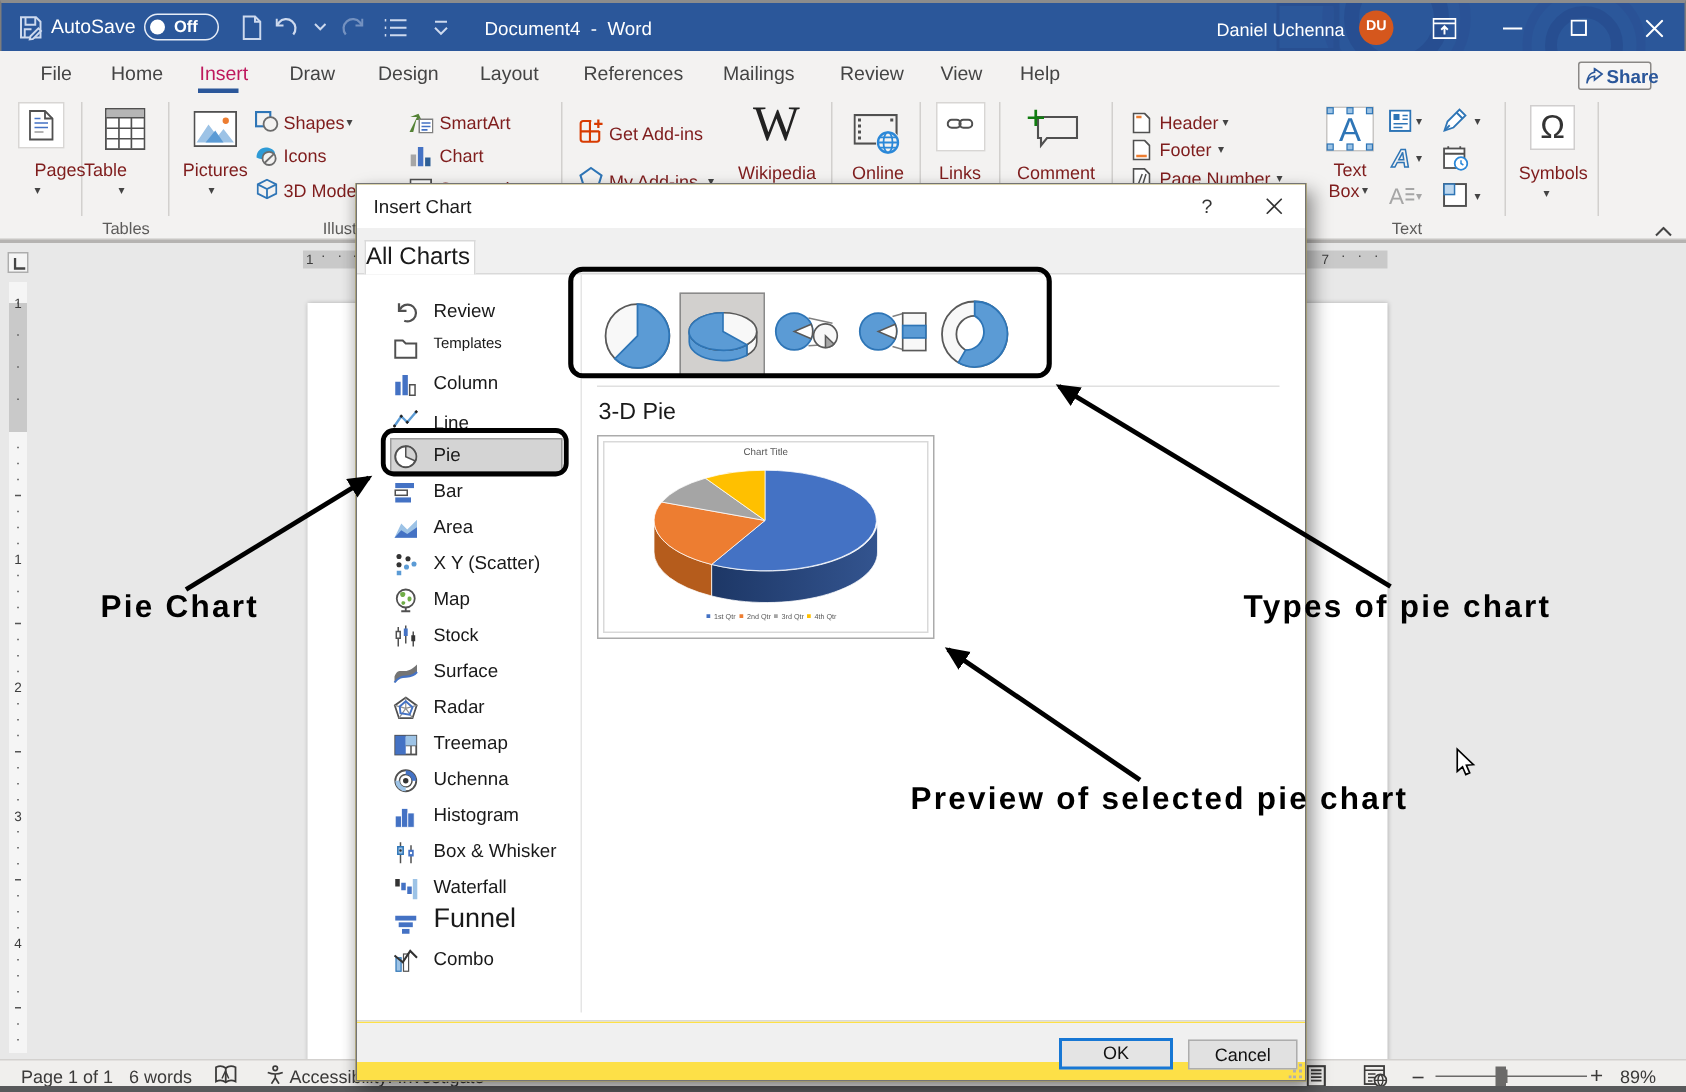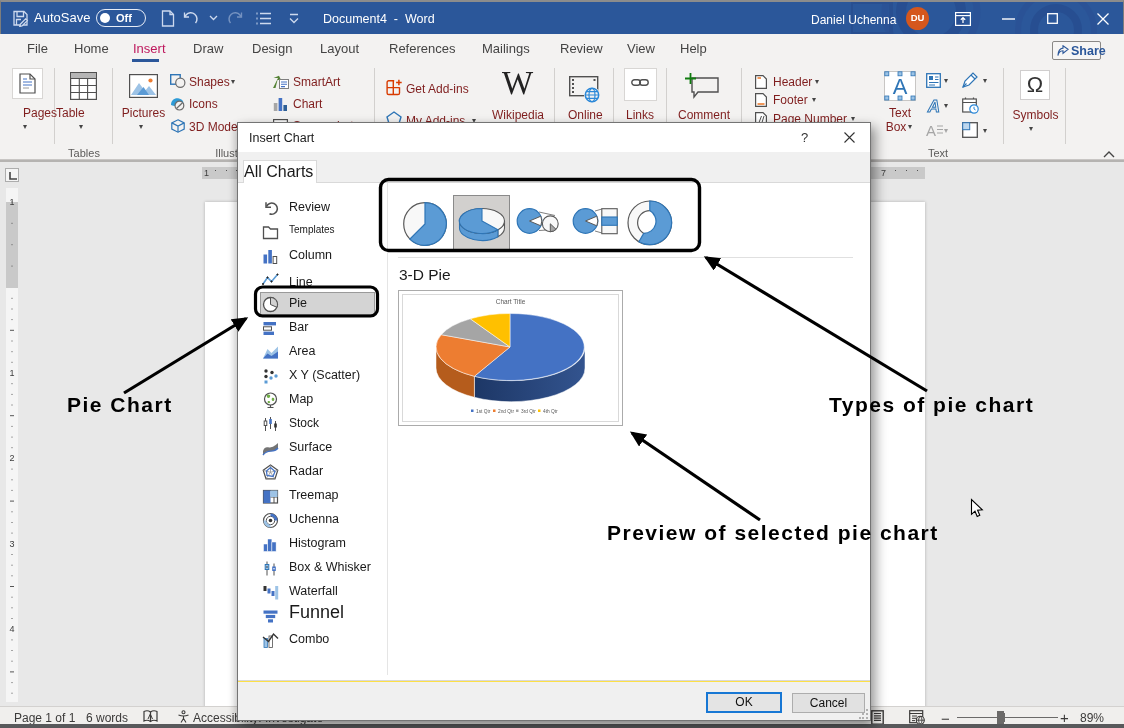--- a/index.html
+++ b/index.html
@@ -25,21 +25,21 @@
 #docarea { position:absolute; left:0; top:160px; width:1124px; height:546px; background:#e8e8e8; border-top:2px solid #b5b3b1;}
 #page { position:absolute; left:205px; top:40px; width:720px; height:520px; background:#fff; box-shadow:0 0 3px rgba(0,0,0,0.25); }
 
 #statusbar { position:absolute; left:0; top:706px; width:1124px; height:18px; background:#f0efed; border-top:1px solid #d3d1cf; font-size:12px; color:#3b3a39; }
 #bottomstrip { position:absolute; left:0; top:724px; width:1124px; height:4px; background:#58595b; }
 
 #dialog { position:absolute; left:237px; top:122px; width:634px; height:599px; background:#fde047; border:1px solid #747474; box-shadow:5px 5px 11px rgba(0,0,0,0.38), -3px 3px 7px rgba(0,0,0,0.14); }
 #dlg-title { position:absolute; left:0; top:0; width:632px; height:29px; background:#fff; }
 #dlg-tabstrip { position:absolute; left:0; top:29px; width:632px; height:30px; background:#f0f0f0; }
 #dlg-content { position:absolute; left:0; top:59px; width:632px; height:499px; background:#fff; border-top:1px solid #d9d9d9; border-bottom:1px solid #d9d9d9; }
-#dlg-buttons { position:absolute; left:0; top:559px; width:632px; height:38px; background:#f0f0f0; }
+#dlg-buttons { position:absolute; left:0; top:559px; width:632px; height:26px; background:#f0f0f0; }
 
 .ann { position:absolute; font-weight:bold; color:#000; font-size:21px; letter-spacing:1.5px; white-space:nowrap; }
 #overlay { position:absolute; left:0; top:0; width:1124px; height:728px; pointer-events:none; }
 </style>
 </head>
 <body>
 <div id="stage">
   <div id="titlebar">
     <svg class="abs" style="left:850px;top:0;width:273px;height:32px;opacity:0.55" viewBox="0 0 273 32">
       <circle cx="80" cy="10" r="30" fill="none" stroke="#24488a" stroke-width="10"></circle>

